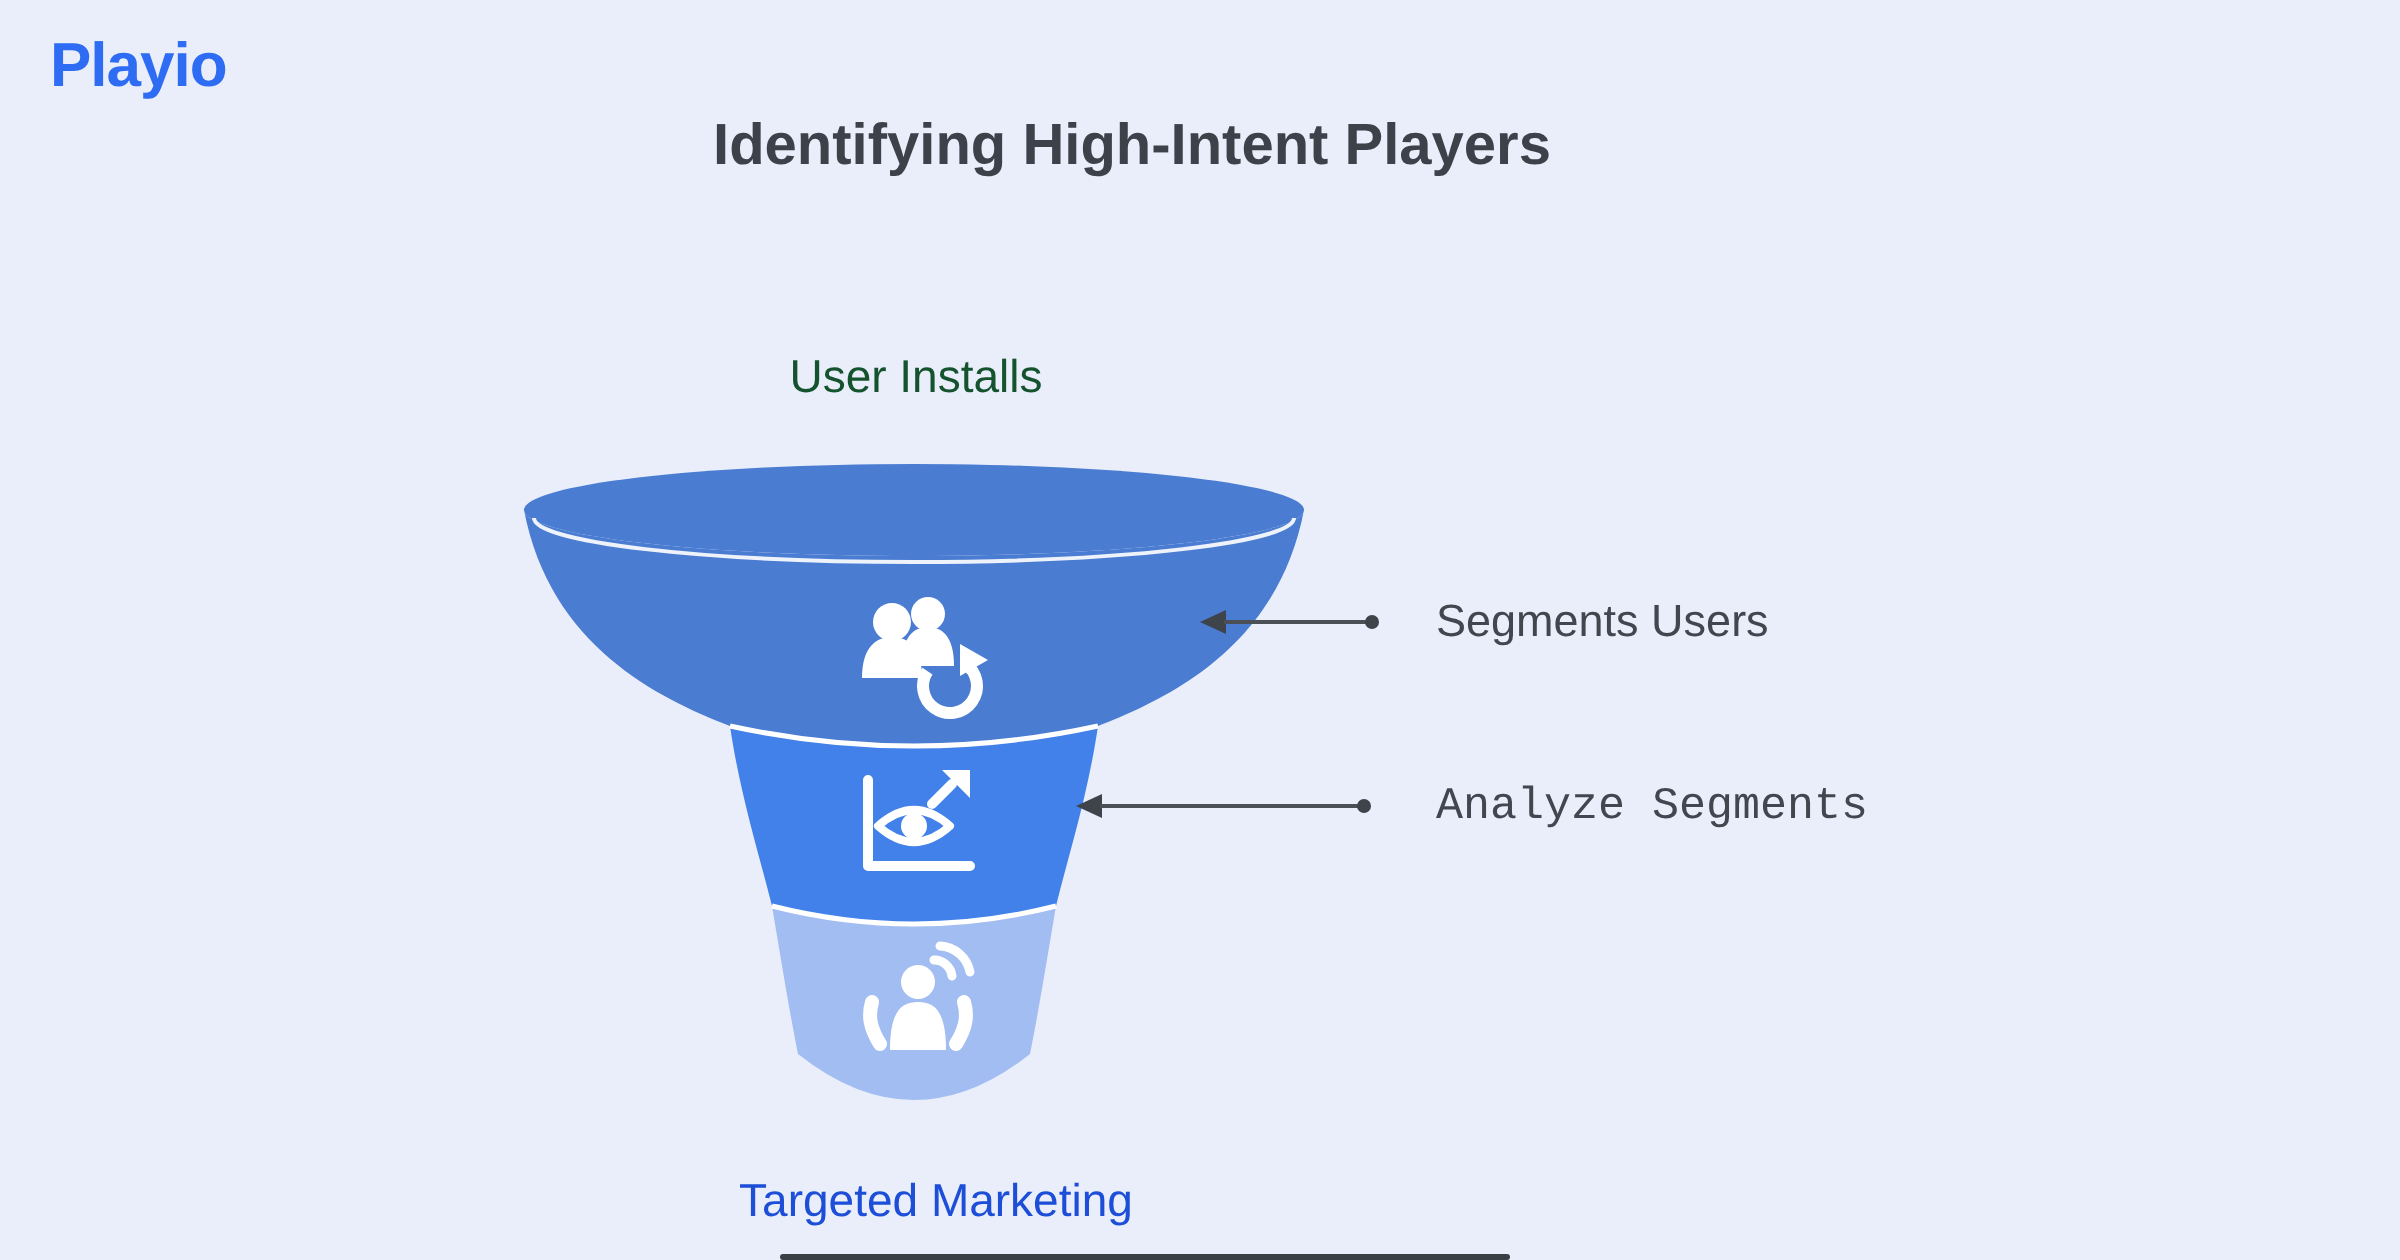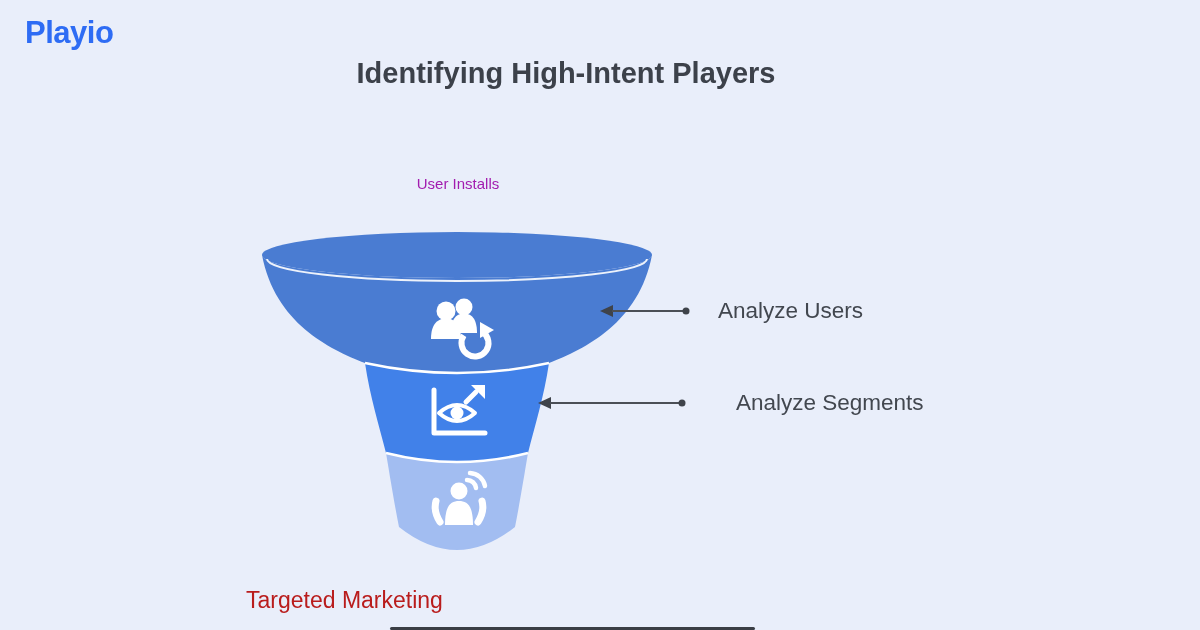--- a/index.html
+++ b/index.html
@@ -17,40 +17,40 @@
     font-size:31px; font-weight:bold; letter-spacing:-0.5px;
     color:#2e6cf4;
   }
   .title {
     position:absolute; left:0; top:57px; width:1132px;
     text-align:center;
     font-size:29px; font-weight:bold; color:#3c414a;
   }
   .funnel-top-label {
     position:absolute; left:258px; top:175px; width:400px;
-    text-align:center; font-size:15px; color:#a21caf;
+    text-align:center; font-size:23px; color:#14532d;
   }
   .funnel-bottom-label {
-    position:absolute; left:246px; top:587px; width:400px;
-    text-align:left; font-size:23px; color:#b91c1c;
+    position:absolute; left:268px; top:587px; width:400px;
+    text-align:center; font-size:23px; color:#1d4ed8;
   }
   .funnel-svg { position:absolute; left:247px; top:225px; }
 
   .callout {
     position:absolute; height:30px;
     display:flex; align-items:center;
   }
   .callout-1 { left:600px; top:296px; }
   .callout-2 { left:538px; top:388px; }
   .callout-3 { left:512px; top:480px; }
   .callout-label {
     font-size:22.5px; color:#42474f; white-space:nowrap;
   }
   .callout-1 .callout-label { margin-left:28px; }
-  .callout-2 .callout-label { margin-left:50px; }
+  .callout-2 .callout-label { margin-left:32px;font-family:Liberation Mono, monospace; }
   .callout-3 .callout-label { margin-left:32px; }
 
   .bottom-edge-line {
     position:absolute; left:390px; top:627px; width:365px; height:3px;
     background:#3a3e45; border-radius:2px;
   }
 </style>
 </head>
 <body>
 
@@ -102,21 +102,21 @@
       <path d="M 37,-5 A 16 16 0 0 1 52,8" stroke="#ffffff" stroke-width="4.5" fill="none" stroke-linecap="round"></path>
     </g>
   </svg>
 
   <div class="callout callout-1">
     <svg width="90" height="14" viewBox="0 0 90 14">
       <polygon points="0,7 13,1 13,13" fill="#3f434a"></polygon>
       <line x1="12" y1="7" x2="85" y2="7" stroke-width="2" stroke="#4b4f56"></line>
       <circle cx="86" cy="7" r="3.5" fill="#3f434a"></circle>
     </svg>
-    <span class="callout-label">Analyze Users</span>
+    <span class="callout-label">Segments Users</span>
   </div>
 
   <div class="callout callout-2">
     <svg width="148" height="14" viewBox="0 0 148 14">
       <polygon points="0,7 13,1 13,13" fill="#3f434a"></polygon>
       <line x1="12" y1="7" x2="143" y2="7" stroke-width="2" stroke="#4b4f56"></line>
       <circle cx="144" cy="7" r="3.5" fill="#3f434a"></circle>
     </svg>
     <span class="callout-label">Analyze Segments</span>
   </div>

